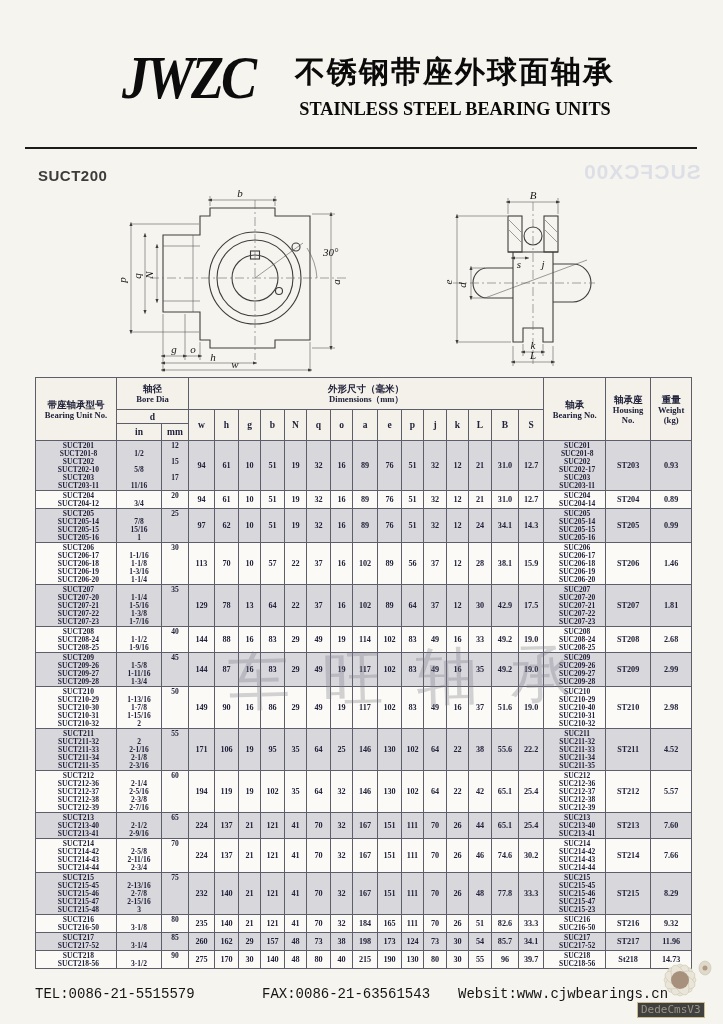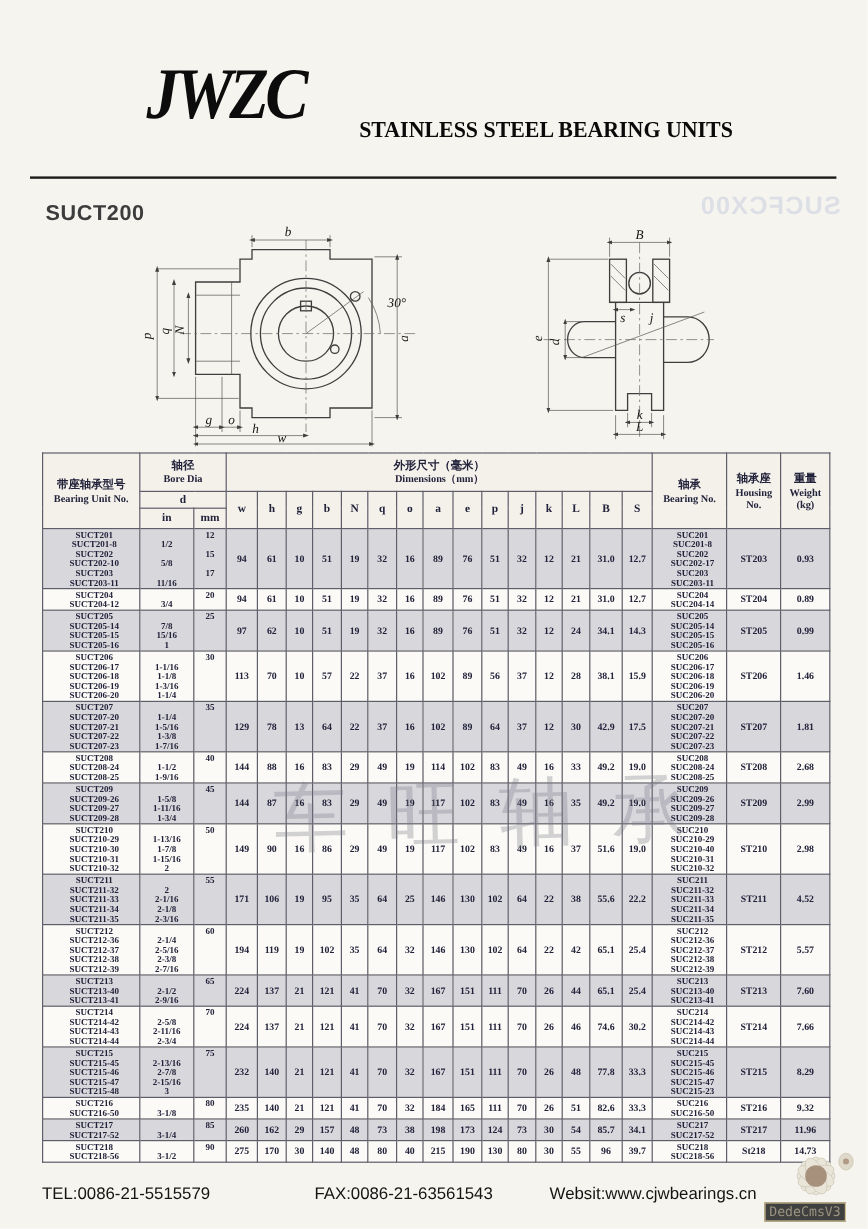--- a/index.html
+++ b/index.html
@@ -9,21 +9,21 @@
   .logo{position:absolute;left:122px;top:48px;width:120px;height:80px;
         font-family:"Liberation Serif",serif;font-weight:bold;font-style:italic;
         font-size:54px;letter-spacing:-3px;color:#0c0c0c;transform:scaleY(1.12);}
   .title-zh{position:absolute;left:270px;top:52px;width:370px;text-align:center;
         font-family:"Liberation Sans",sans-serif;font-weight:bold;font-size:30px;color:#0a0a0a;letter-spacing:2px;}
   .title-en{position:absolute;left:270px;top:98px;width:370px;text-align:center;
         font-family:"Liberation Serif",serif;font-weight:bold;font-size:19px;color:#0a0a0a;
         transform:scaleX(.96);letter-spacing:0px;white-space:nowrap;}
   .rule{position:absolute;left:25px;top:147px;width:672px;height:2px;background:#1b1b1b;}
   .series{position:absolute;left:38px;top:167px;font-family:"Liberation Sans",sans-serif;
-        font-weight:bold;font-size:18px;color:#3c3c3c;letter-spacing:.5px;}
+        font-weight:bold;font-size:15px;color:#3c3c3c;letter-spacing:.5px;}
   .ghost{position:absolute;right:22px;top:160px;font-family:"Liberation Sans",sans-serif;
         font-weight:bold;font-size:21px;color:#c9cee2;opacity:.55;transform:scaleX(-1);letter-spacing:1px;}
   
   .drawing{position:absolute;left:95px;top:183px;width:520px;height:192px;}
   .drawing svg{width:100%;height:100%;}
   .dline{stroke:#3e3e3e;stroke-width:1.1;fill:none;}
   .dthin{stroke:#5a5a5a;stroke-width:.6;fill:none;}
   .dcl{stroke:#6a6a6a;stroke-width:.6;fill:none;stroke-dasharray:9 3 2 3;}
   .dtxt{font-family:"Liberation Serif",serif;font-style:italic;font-size:11px;fill:#161616;}
   
@@ -44,34 +44,35 @@
   td.c-model .stack{padding-left:5px;}
   td.c-bear .stack{padding-left:5px;}
   td.c-dim,td.c-house,td.c-weight{text-align:center;vertical-align:middle;
         font-size:8.2px;font-weight:bold;white-space:nowrap;}
   
   .chop{position:absolute;left:228px;top:636px;width:360px;
         font-family:"Liberation Serif",serif;font-size:62px;color:#7d7d89;opacity:.32;
         letter-spacing:32px;white-space:nowrap;transform:rotate(-1.5deg);pointer-events:none;}
   
   .footer{position:absolute;left:0;top:986px;width:637px;height:30px;
-        font-family:Liberation Sans, sans-serif;font-size:14px;color:#141414;}
+        font-family:Liberation Mono, monospace;font-size:14px;color:#141414;}
   .f-tel{position:absolute;left:35px;top:0;}
   .f-fax{position:absolute;left:262px;top:0;}
   .f-web{position:absolute;left:458px;top:0;text-align:right;}
   .flower{position:absolute;left:652px;top:952px;width:62px;height:56px;}
   .badge{position:absolute;left:637px;top:1002px;padding:0 3px;border:1px solid #cdbd8d;
         background:#404040;color:#99937f;font-family:"DejaVu Sans Mono",monospace;font-size:11px;line-height:14px;}
 </style>
 </head>
 <body>
 
 <div class="page">
 
   <div class="logo">JWZC</div>
+  <div class="title-zh">不锈钢带座外球面轴承</div>
   <div class="title-en">STAINLESS STEEL BEARING UNITS</div>
   <div class="rule"></div>
   <div class="series">SUCT200</div>
   <div class="ghost">SUCFCX00</div>
 
   <div class="drawing">
     <svg viewBox="0 -4 520 186">
 
       <g>
         <path class="dline" d="M115,18 H180 V26 H215 V150 H180 V158 H115 V150 H105 V122 H68 V45 H105 V26 H115 Z"></path>

